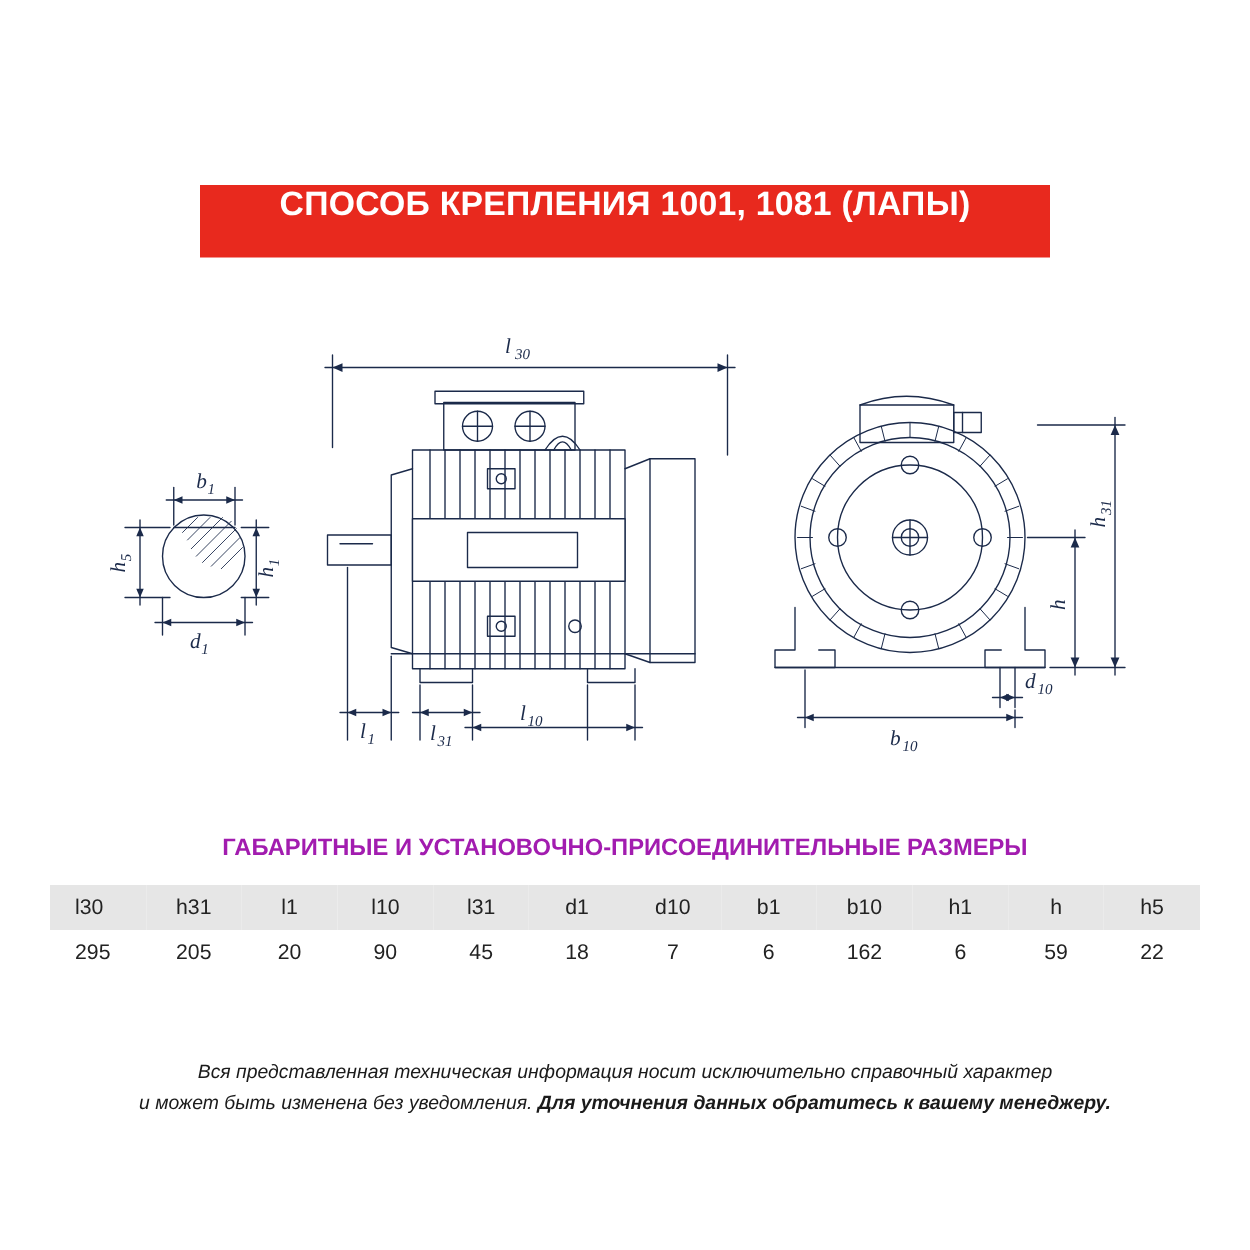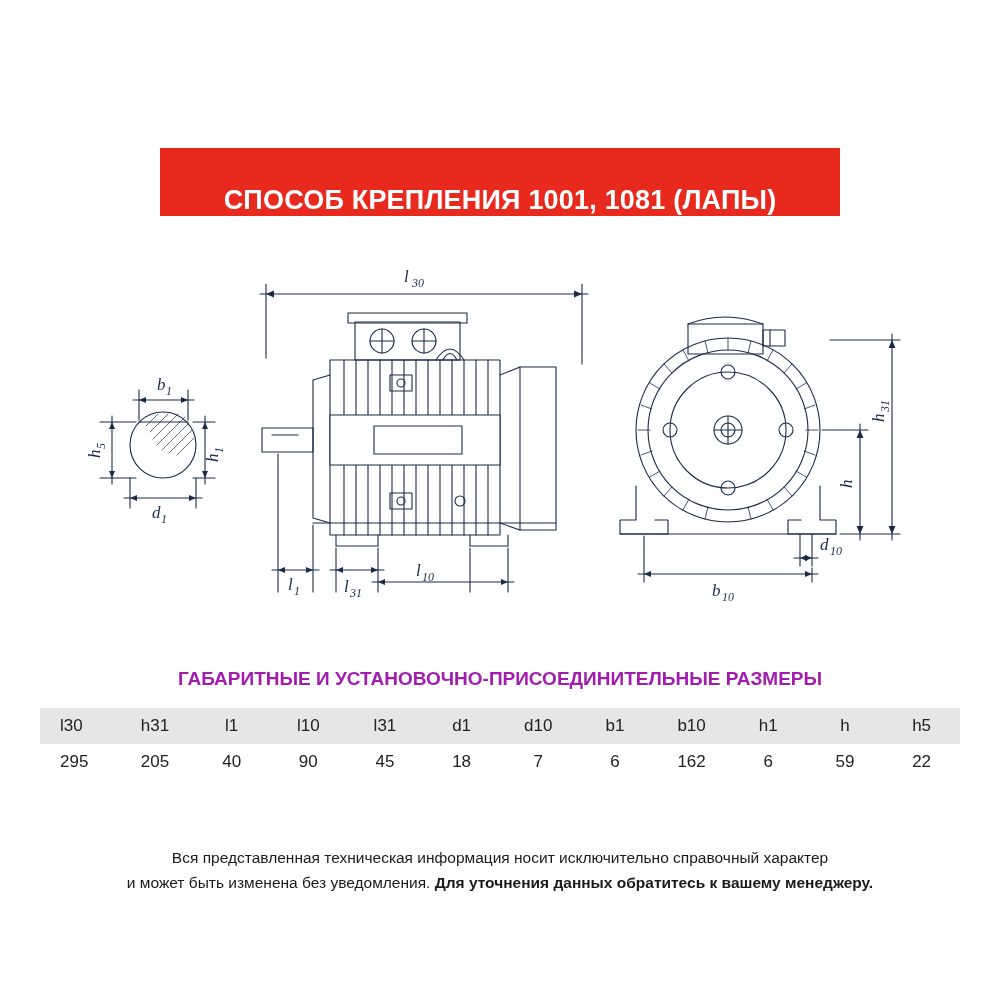--- a/index.html
+++ b/index.html
@@ -15,24 +15,24 @@
     position: relative;
     overflow: hidden;
   }
 
   
   .banner {
     position: absolute;
     left: 160px;
     top: 148px;
     width: 680px;
-    height: 68px;
+    height: 58px;
     background: #e8291e;
     display: flex;
-    align-items: flex-end;
+    align-items: flex-start;
     justify-content: center;
   }
   .banner-text {
     color: #ffffff;
     font-size: 27px;
     font-weight: bold;
     letter-spacing: 0.2px;
     white-space: nowrap;
   }
 
@@ -89,20 +89,21 @@
   
   .note {
     position: absolute;
     left: 80px;
     top: 845px;
     width: 840px;
     text-align: center;
     font-size: 15.5px;
     line-height: 25px;
     color: #1a1a1a;
+    font-style: italic;
   }
   .note b { font-weight: bold; }
 
   
   .lbl {
     font-family: "Liberation Serif", serif;
     font-style: italic;
     font-size: 17px;
     fill: #1b2a4a;
   }
@@ -393,21 +394,21 @@
       <th>b10</th>
       <th>h1</th>
       <th>h</th>
       <th>h5</th>
     </tr>
   </thead>
   <tbody>
     <tr>
       <td>295</td>
       <td>205</td>
-      <td>40</td>
+      <td>20</td>
       <td>90</td>
       <td>45</td>
       <td>18</td>
       <td>7</td>
       <td>6</td>
       <td>162</td>
       <td>6</td>
       <td>59</td>
       <td>22</td>
     </tr>

